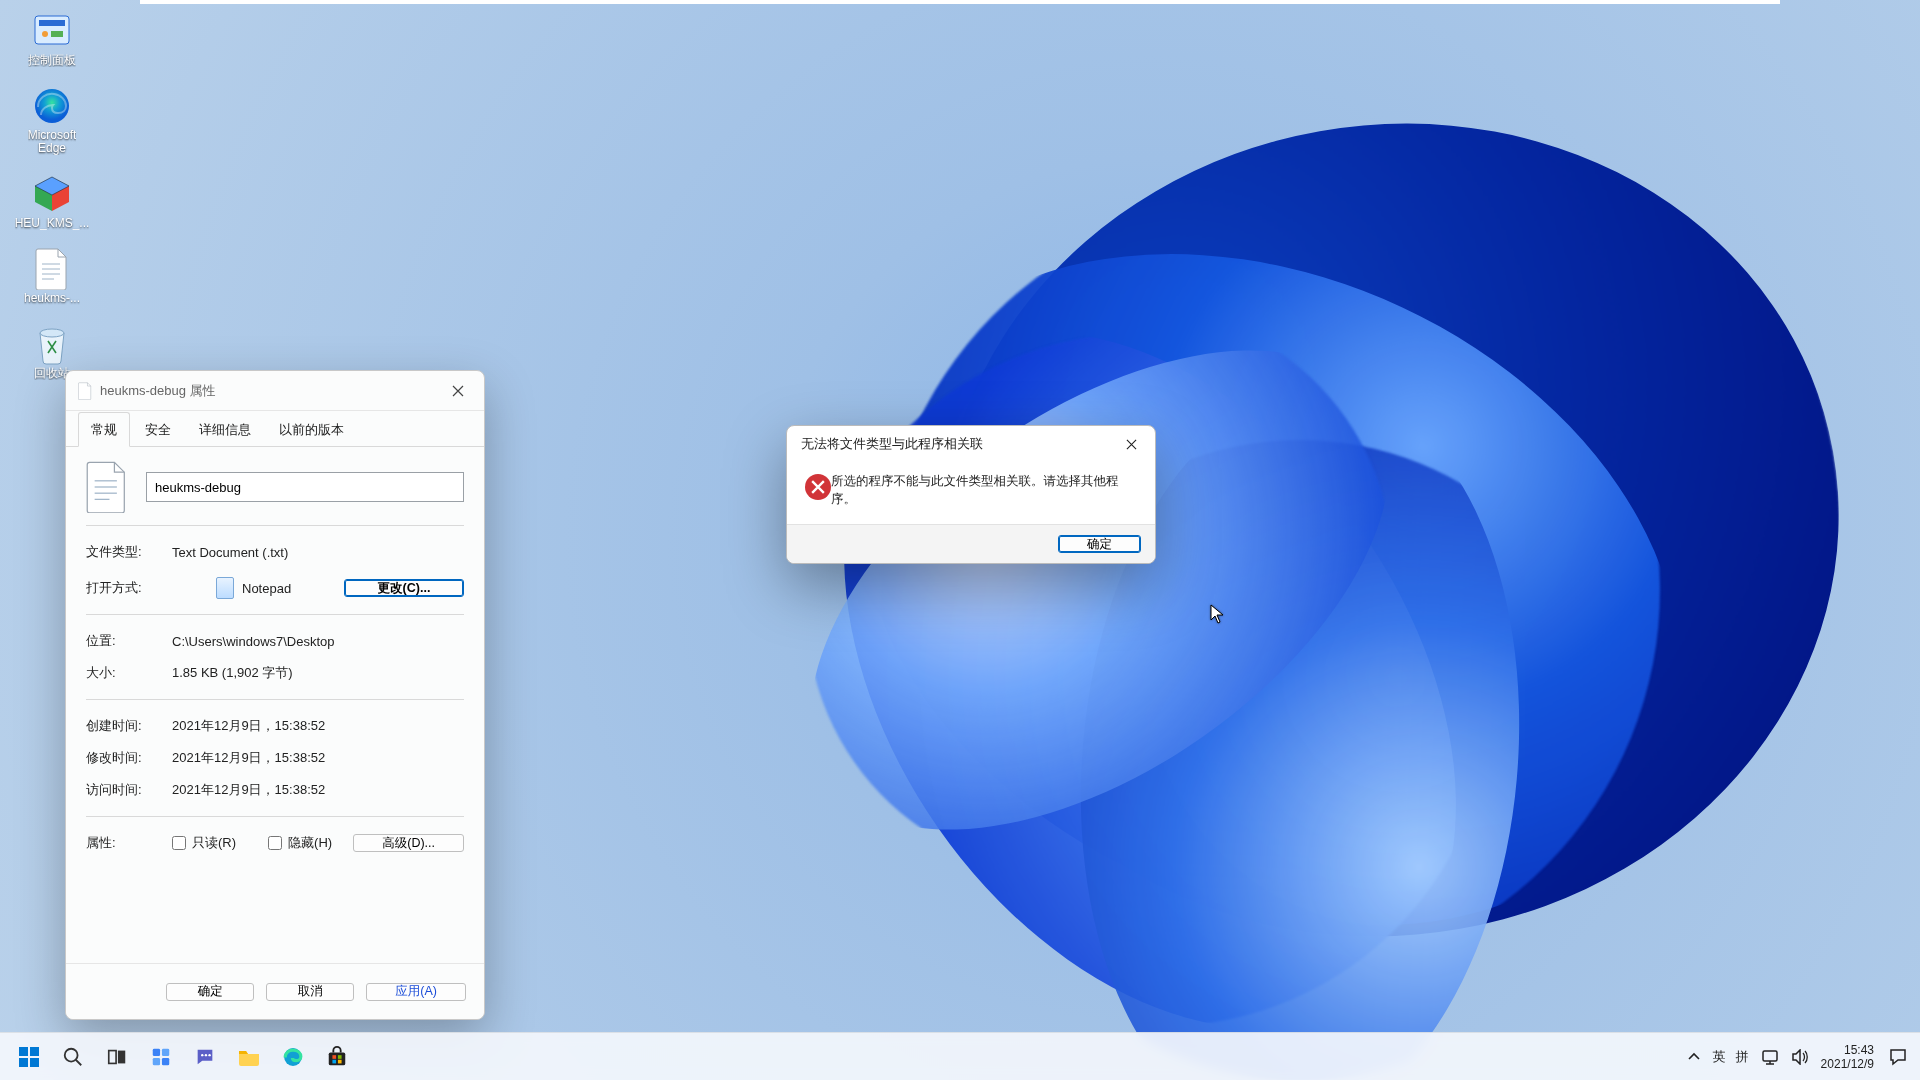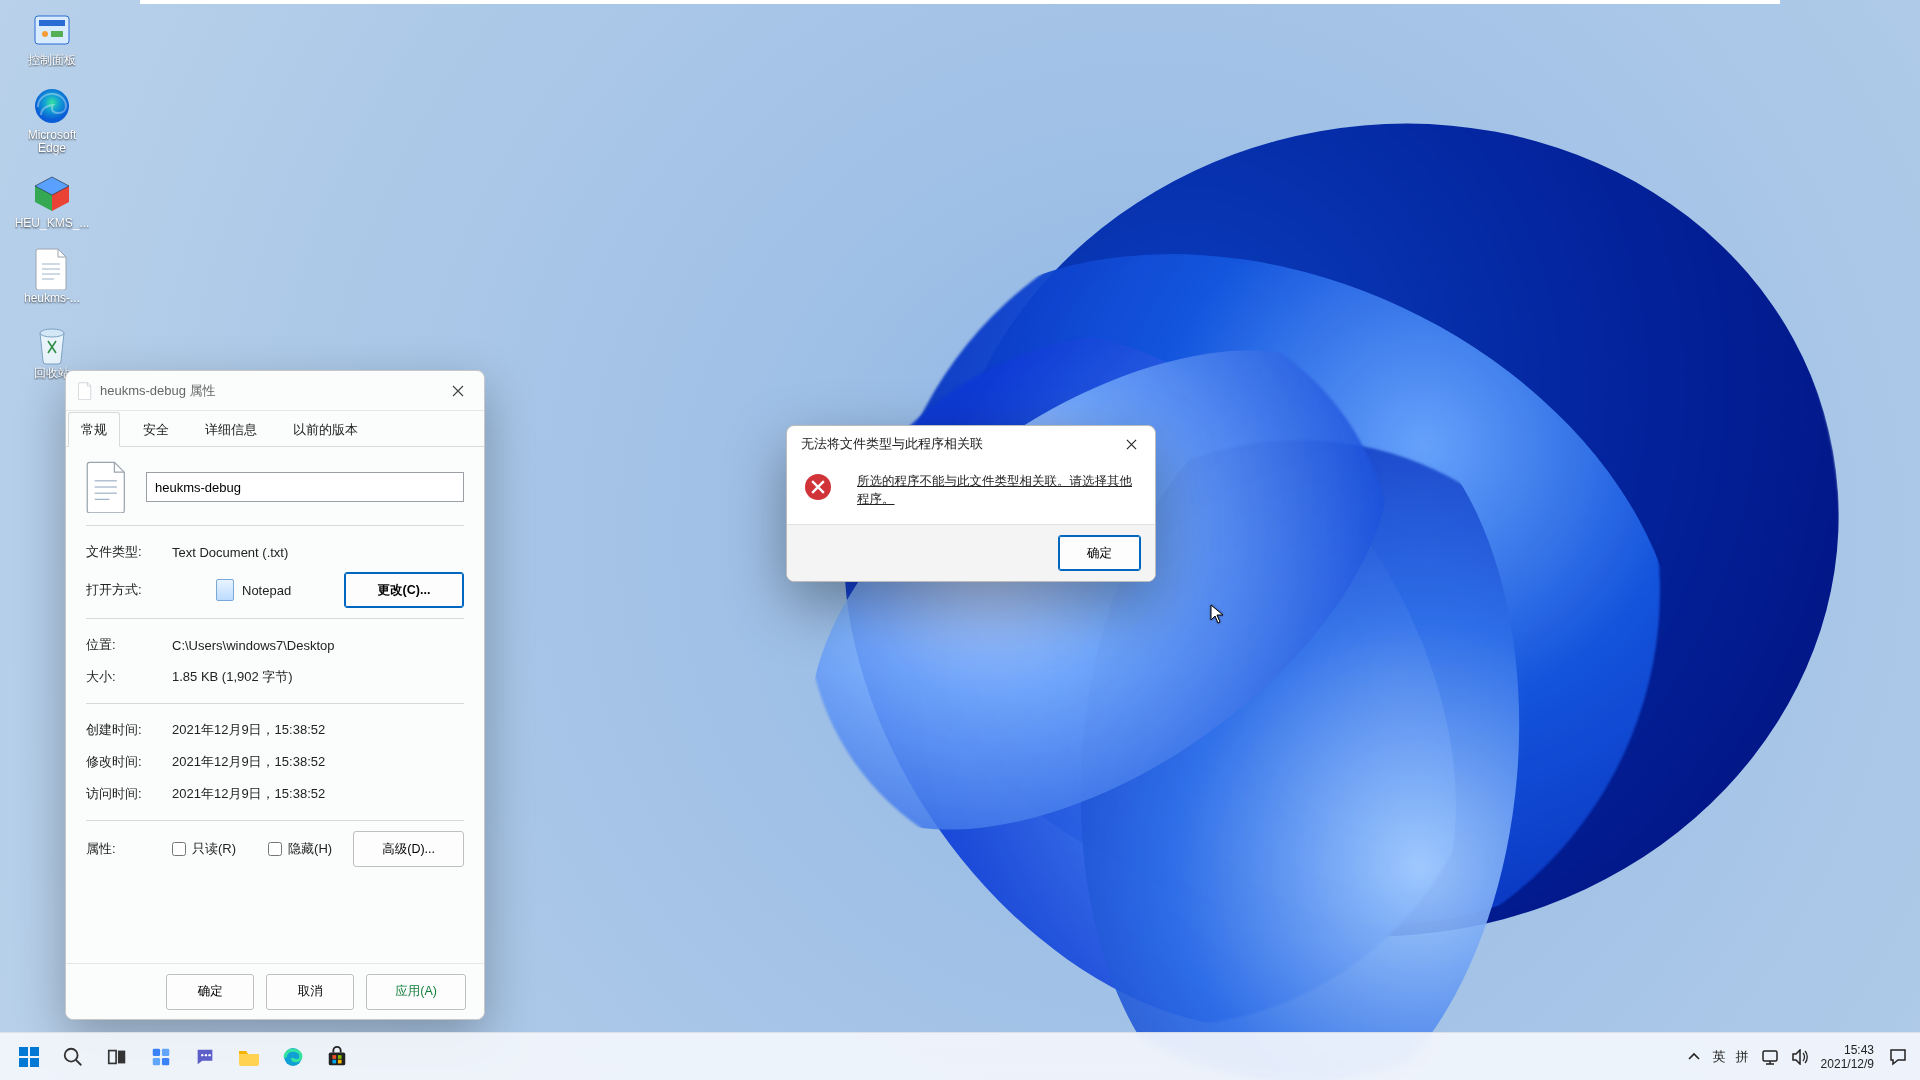--- a/index.html
+++ b/index.html
@@ -36,51 +36,51 @@
   .dicon .lbl { font-size:12px; color:#fff; text-shadow: 0 1px 2px rgba(0,0,0,.8); text-align:center; line-height:13px; max-width:88px; overflow:hidden; }
   
   .propwin { position:absolute; left:65px; top:370px; width:420px; height:650px;
     background:#fbfcfc; border:1px solid #c8c8c8; border-radius:8px;
     box-shadow: 0 18px 50px rgba(0,0,0,.28); }
   .propwin .titlebar { height:40px; display:flex; align-items:center; justify-content:space-between;
     padding:0 4px 0 12px; border-bottom:1px solid #e6e6e6; border-radius:8px 8px 0 0;gap:40px;}
   .titlebar .tleft { display:flex; align-items:center; gap:8px; color:#666; font-size:13px; }
   .titlebar .close { width:44px; height:32px; display:flex; align-items:center; justify-content:center;
     border-radius:4px; color:#444; }
-  .tabs { display:flex; gap:10px; padding:0 2px; border-bottom:1px solid #d9d9d9; }
+  .tabs { display:flex; gap:2px; padding:0 12px; border-bottom:1px solid #d9d9d9; }
   .tab { padding:8px 12px 7px; font-size:13px; color:#222; border:1px solid transparent; border-bottom:none;
     position:relative; top:1px; background:transparent; }
   .tab.active { background:#fbfcfc; border-color:#d9d9d9; border-bottom:1px solid #fbfcfc; border-radius:3px 3px 0 0;}
   .propbody { padding:14px 20px 0 20px; font-size:13px; color:#222; }
   .row { display:flex; align-items:center; min-height:32px; }
   .row .lab { width:86px; color:#222; }
   .row .val { flex:1; }
   .iconblock { display:flex; align-items:center; gap:18px; margin-bottom:12px; }
   .iconblock .big { width:42px; height:52px; }
   .nameinput { flex:1; height:30px; padding:4px 8px; border:1px solid #9aa0a6; background:#fff; font-size:13px; }
   .sep { height:1px; background:#d9d9d9; margin:10px 0; }
   .openrow { display:flex; align-items:center;gap:44px; }
   .openrow .app { display:flex; align-items:center; gap:8px; flex:1; }
   .appicon { width:18px; height:22px; background:linear-gradient(180deg,#e8f3ff,#bcdcff); border:1px solid #7aa8d8; border-radius:2px; }
-  .btn { height:36px; padding:0 28px; font-size:12.5px; background:#fdfdfd; border:1px solid #bfbfbf; border-radius:3px;
+  .btn { height:18px; padding:0 28px; font-size:12.5px; background:#fdfdfd; border:1px solid #bfbfbf; border-radius:3px;
     display:inline-flex; align-items:center; justify-content:center; min-width:82px; }
   .btn.focus { border-color:#0067c0; box-shadow:0 0 0 1px #0067c0 inset;font-weight:bold; }
-  .btn:disabled, .btn[aria-disabled="true"] { color:#15803d; }
+  .btn:disabled, .btn[aria-disabled="true"] { color:#1d4ed8; }
   .checks { display:flex; gap:32px; align-items:center; }
   .chk { display:flex; gap:6px; align-items:center; }
   .chk input { width:14px; height:14px; }
   .footer { position:absolute; left:0; right:0; bottom:0; height:56px; border-top:1px solid #e6e6e6;
     display:flex; justify-content:flex-end; align-items:center; gap:12px; padding:0 18px; background:#fbfcfc; border-radius:0 0 8px 8px;}
   .footer .btn { min-width:88px; }
   
   .errdlg { position:absolute; left:786px; top:425px; width:370px; background:#fff; border:1px solid #bbb;
     border-radius:8px; box-shadow: 0 22px 60px rgba(0,0,0,.35); }
   .errdlg .etitle { height:36px; display:flex; align-items:center; justify-content:space-between;
     padding:0 4px 0 14px; font-size:13px; color:#222; }
-  .errdlg .ebody { display:flex; gap:26px; padding:10px 18px 16px; font-size:12.5px; line-height:18px; color:#222;text-decoration:underline;}
+  .errdlg .ebody { display:flex; gap:0; padding:10px 18px 16px; font-size:12.5px; line-height:18px; color:#222;}
   .erricon { width:26px; height:26px; border-radius:50%; background:#d13438; display:flex; align-items:center; justify-content:center; color:#fff; font-weight:700; flex:0 0 26px; margin-top:2px;}
   .errdlg .efoot { border-top:1px solid #e2e2e2; background:#f4f4f4; padding:10px 14px; display:flex; justify-content:flex-end; border-radius:0 0 8px 8px;}
   .errdlg .efoot .btn { min-width:68px; border-color:#0067c0; box-shadow:0 0 0 1px #0067c0 inset;}
   
   .cursor { position:absolute; left:1210px; top:604px; width:14px; height:20px; }
   .cursor svg { filter: drop-shadow(0 0 1px rgba(0,0,0,.5)); }
   
   .taskbar { position:absolute; left:0; right:0; bottom:0; height:48px;
     background:rgba(243,246,252,.92); backdrop-filter: blur(6px);
     border-top:1px solid rgba(0,0,0,.08); display:flex; align-items:center; justify-content:space-between;

